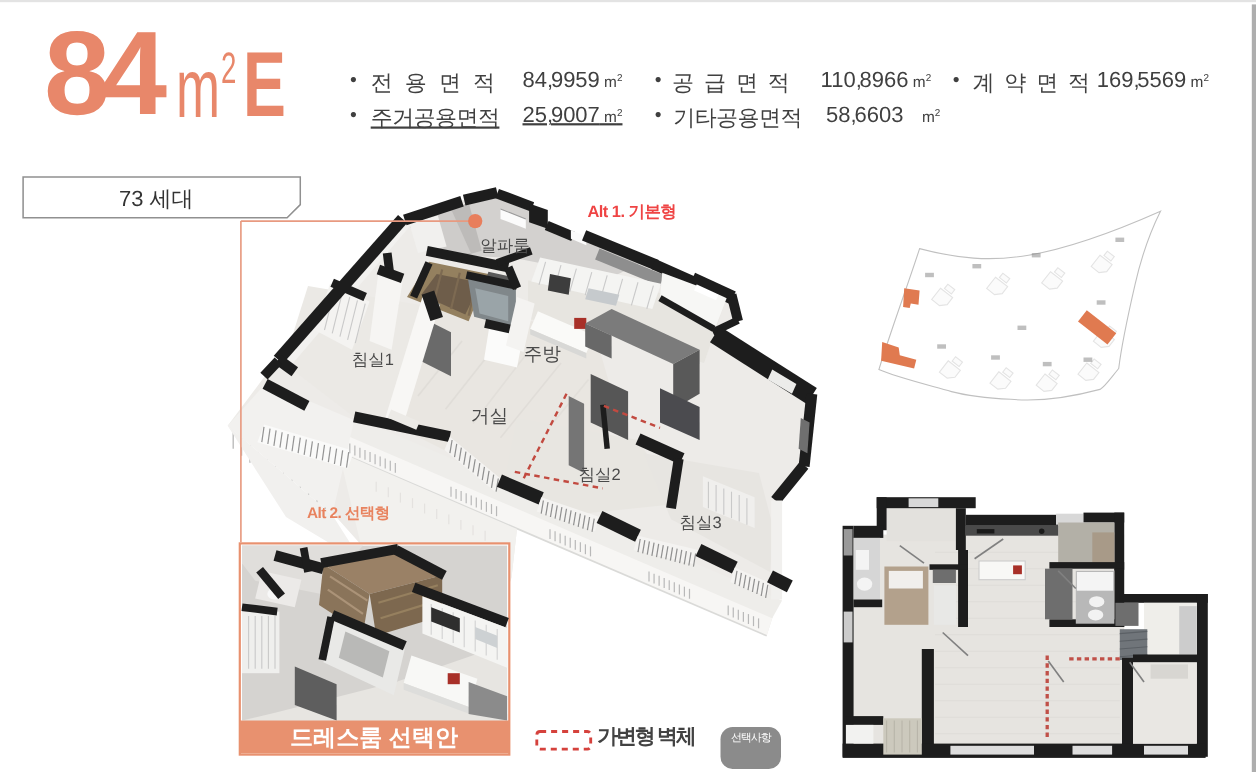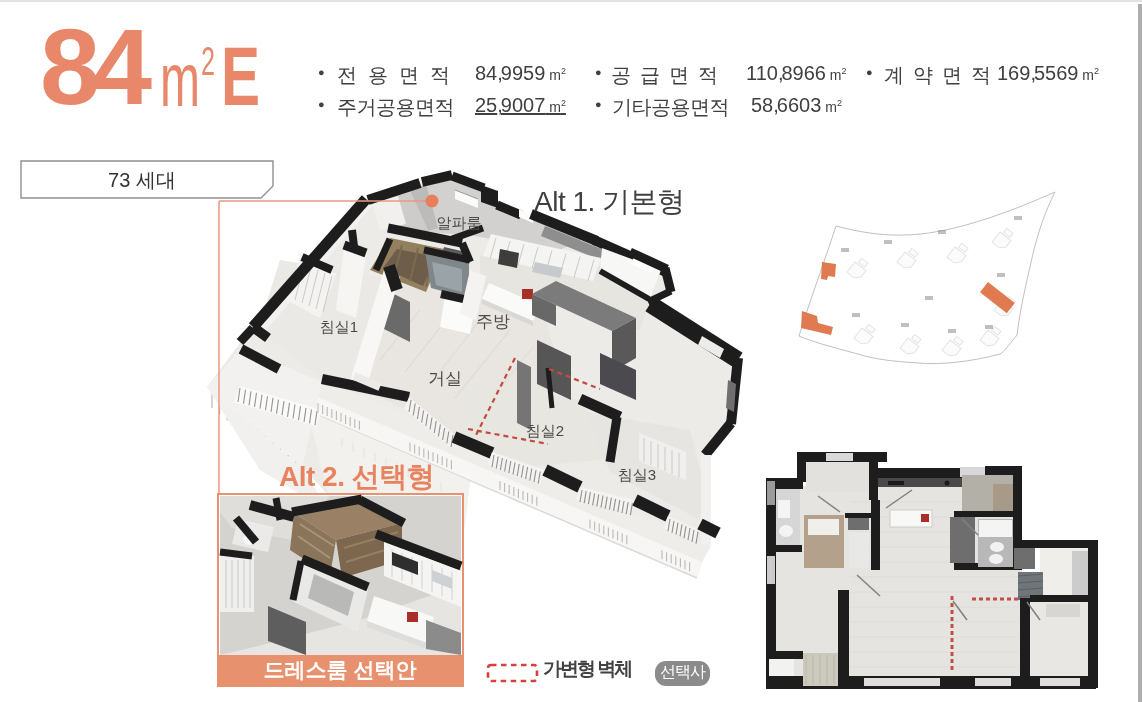--- a/index.html
+++ b/index.html
@@ -44,25 +44,25 @@
         <span>계</span>
         <span>약</span>
         <span>면</span>
         <span>적</span>
       </span>
     <span class="abs" style="left:679px;top:0;">169<span style="letter-spacing:-2px;">,</span>5569<span style="font-size:14px;">&nbsp;m<span style="font-size:9px;vertical-align:super;">2</span></span></span>
   </div>
 
   <div class="abs" style="left:318px;top:94px;width:815px;height:24px;font-size:20px;color:#404040;">
     <span class="abs" style="left:0;top:4px;font-size:11px;">●</span>
-    <span class="abs" style="left:19px;top:0;letter-spacing:-0.5px;">주거공용면적</span>
+    <span class="abs" style="left:19px;top:0;letter-spacing:-0.5px;text-decoration:underline;">주거공용면적</span>
     <span class="abs" style="left:157px;top:0;text-decoration:underline;">25<span style="letter-spacing:-2px;">,</span>9007<span style="font-size:14px;">&nbsp;m<span style="font-size:9px;vertical-align:super;">2</span></span></span>
     <span class="abs" style="left:277px;top:4px;font-size:11px;">●</span>
     <span class="abs" style="left:294px;top:0;letter-spacing:-0.5px;">기타공용면적</span>
-    <span class="abs" style="left:433px;top:0;">58<span style="letter-spacing:-2px;">,</span>6603<span style="font-size:14px;">&nbsp;m<span style="font-size:9px;vertical-align:super;">2</span></span></span>
+    <span class="abs" style="left:433px;top:0;">58<span style="letter-spacing:-2px;">,</span>6603<span style="font-size:14px;padding-left:13px;">&nbsp;m<span style="font-size:9px;vertical-align:super;">2</span></span></span>
   </div>
 
   <div class="abs" style="left:20px;top:142px;width:254px;height:40px;margin-top:18px;">
     <svg width="254" height="40" viewBox="0 0 254 40">
       <path d="M1 1 L253 1 L253 26 L241 38 L1 38 Z" fill="#ffffff" stroke="#909090" stroke-width="1.4"></path>
       <text x="122" y="27" text-anchor="middle" font-size="20" fill="#333333" font-family="Liberation Sans">73 세대</text>
     </svg>
   </div>
 
   <svg class="abs" style="left:0;top:0;" width="1142" height="702" viewBox="0 0 1142 702">
@@ -679,24 +679,24 @@
 <line x1="972" y1="599" x2="1020" y2="599" stroke="#c05048" stroke-width="3" stroke-dasharray="4 3"></line>
 
 <line x1="953" y1="601" x2="967" y2="620" stroke="#808080" stroke-width="1.5"></line>
 <line x1="1027" y1="602" x2="1040" y2="620" stroke="#808080" stroke-width="1.5"></line>
 <line x1="857" y1="575" x2="880" y2="596" stroke="#808080" stroke-width="1.5"></line>
 <line x1="818" y1="496" x2="840" y2="512" stroke="#808080" stroke-width="1.5"></line>
 <line x1="886" y1="508" x2="912" y2="490" stroke="#808080" stroke-width="1.5"></line>
 <line x1="962" y1="519" x2="978" y2="535" stroke="#808080" stroke-width="1.5"></line>
   </svg>
 
-  <div class="abs" style="left:534px;top:183px;font-size:28px;font-weight:normal;color:#404040;letter-spacing:-0.5px;">Alt 1. 기본형</div>
-
-  <div class="abs" style="left:279px;top:458px;font-size:28px;font-weight:bold;color:#e8835f;letter-spacing:-0.5px;">Alt 2. 선택형</div>
+  <div class="abs" style="left:534px;top:183px;font-size:15px;font-weight:bold;color:#ef4444;letter-spacing:-0.5px;">Alt 1. 기본형</div>
+
+  <div class="abs" style="left:279px;top:458px;font-size:14px;font-weight:bold;color:#e8835f;letter-spacing:-0.5px;">Alt 2. 선택형</div>
 
   <svg class="abs" style="left:486px;top:663px;" width="54" height="21" viewBox="0 0 54 21">
     <rect x="2" y="2" width="49" height="16" rx="3" fill="none" stroke="#d5413c" stroke-width="2.6" stroke-dasharray="5.5 4.5"></rect>
   </svg>
 
   <div class="abs" style="left:543px;top:656px;font-size:19px;font-weight:bold;color:#424242;letter-spacing:-2px;">가변형 벽체</div>
 
-  <div class="abs" style="left:655px;top:661px;width:55px;height:25px;background:#8b8b8b;border-radius:11px;color:#ffffff;font-size:16px;text-align:center;line-height:22px;letter-spacing:-1px;">선택사항</div>
+  <div class="abs" style="left:655px;top:661px;width:55px;height:38px;background:#8b8b8b;border-radius:11px;color:#ffffff;font-size:10px;text-align:center;line-height:22px;letter-spacing:-1px;">선택사항</div>
 </div>
 
 </body></html>

